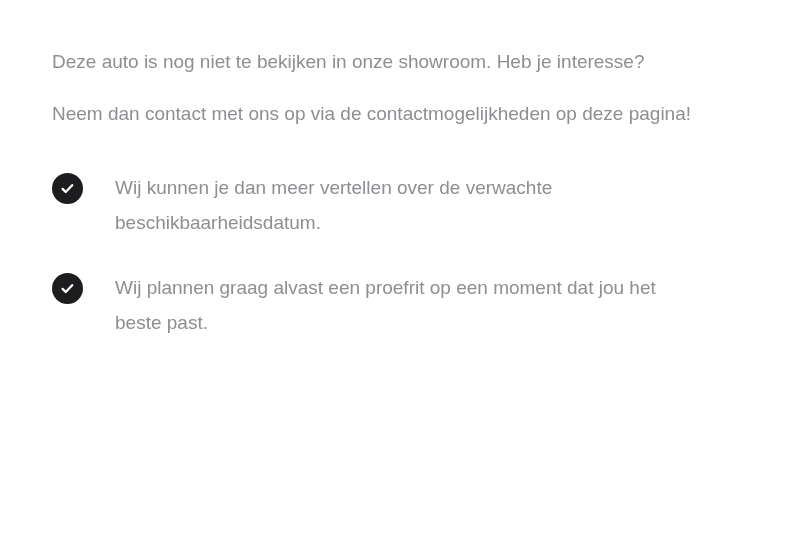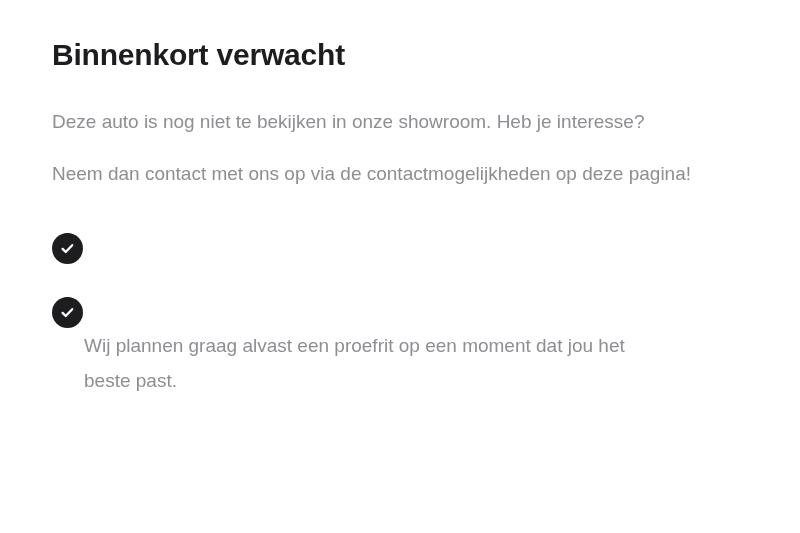--- a/index.html
+++ b/index.html
@@ -47,21 +47,20 @@
   }
 
   .benefit-item {
     display: flex;
     align-items: flex-start;
     margin-bottom: 30px;
   }
 
   .benefit-item:last-child {
     margin-bottom: 0;
-    flex-direction: column;
   }
 
   .check-badge {
     flex: 0 0 auto;
     width: 31px;
     height: 31px;
     border-radius: 50%;
     background: #1d1d1f;
     display: flex;
     align-items: center;
@@ -79,32 +78,32 @@
     line-height: 35px;
     color: #8e8e93;
     max-width: 560px;
   }
 </style>
 </head>
 <body>
 
 <div class="panel">
 
-  <h1 class="page-title">Binnenkort verwacht</h1>
 
   <p class="intro">Deze auto is nog niet te bekijken in onze showroom. Heb je interesse? Neem dan contact met ons op via de contactmogelijkheden op deze pagina!</p>
 
   <ul class="benefit-list">
 
     <li class="benefit-item">
       <span class="check-badge">
         <svg width="17" height="17" viewBox="0 0 17 17" aria-hidden="true">
           <path d="M3.6 8.9 L6.7 12.0 L13.2 5.2" fill="none" stroke="#ffffff" stroke-width="2.3" stroke-linecap="round" stroke-linejoin="round"></path>
         </svg>
       </span>
+      <span class="benefit-text">Wij kunnen je dan meer vertellen over de verwachte beschikbaarheidsdatum.</span>
     </li>
 
     <li class="benefit-item">
       <span class="check-badge">
         <svg width="17" height="17" viewBox="0 0 17 17" aria-hidden="true">
           <path d="M3.6 8.9 L6.7 12.0 L13.2 5.2" fill="none" stroke="#ffffff" stroke-width="2.3" stroke-linecap="round" stroke-linejoin="round"></path>
         </svg>
       </span>
       <span class="benefit-text">Wij plannen graag alvast een proefrit op een moment dat jou het beste past.</span>
     </li>

